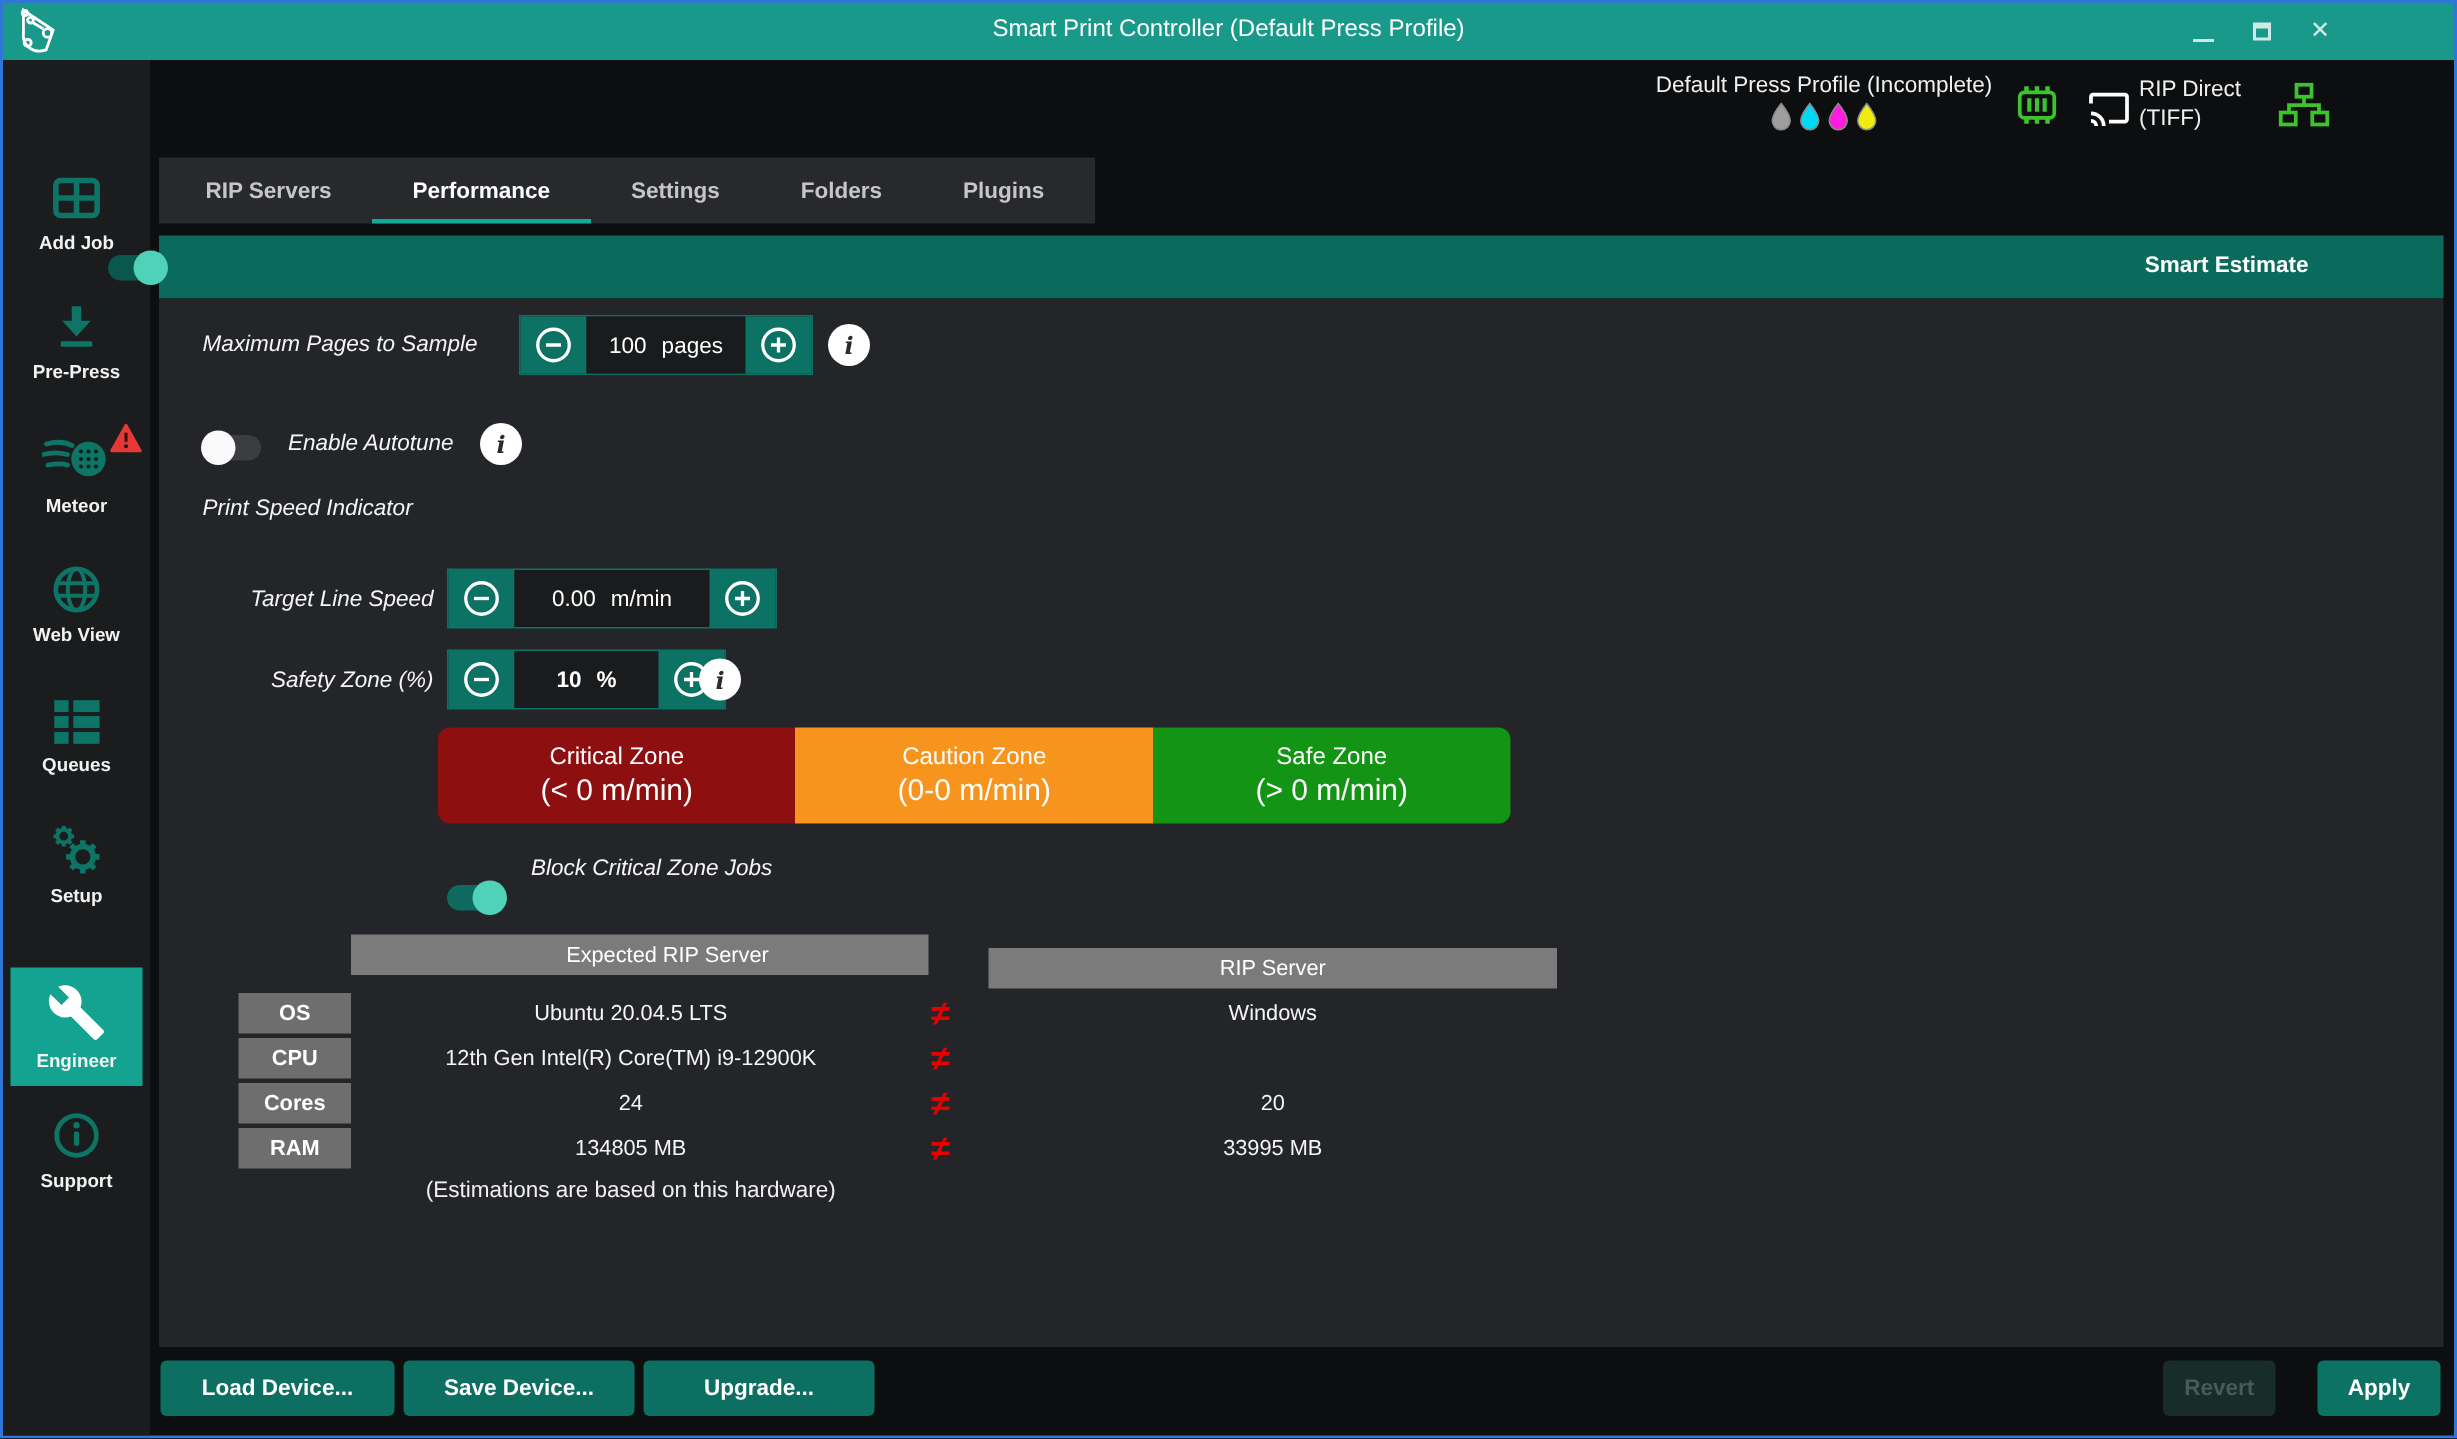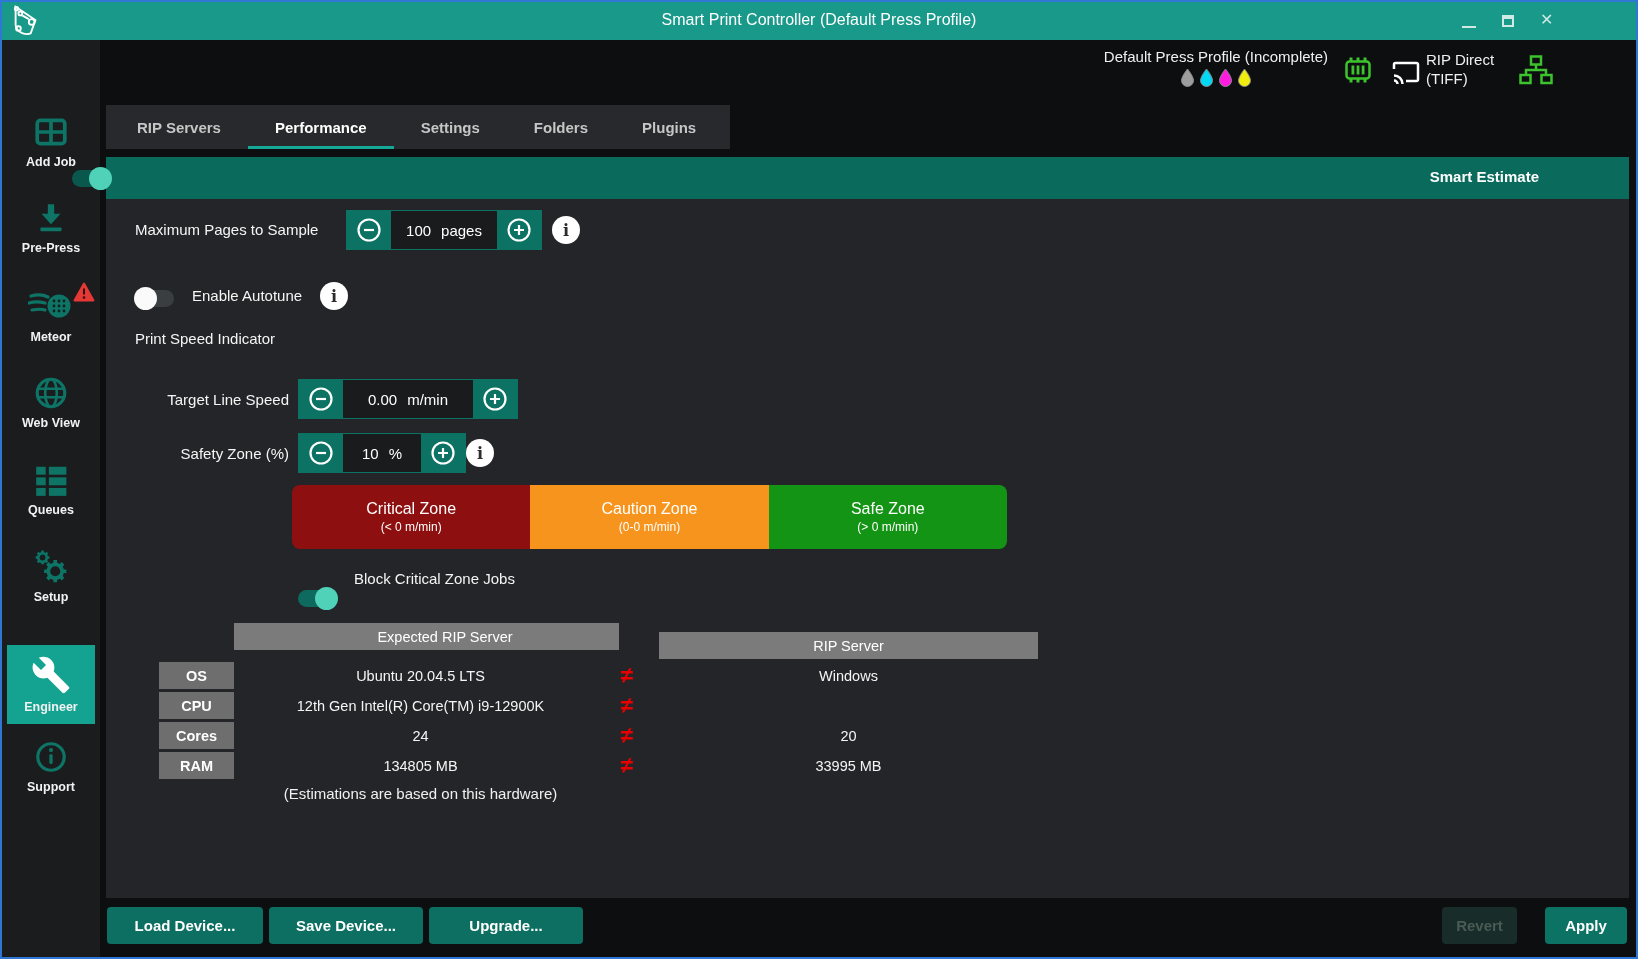--- a/index.html
+++ b/index.html
@@ -2,21 +2,21 @@
 <html><head>
 <meta charset="utf-8">
 <style>
   * { margin:0; padding:0; box-sizing:border-box; }
   html,body { background:#000; }
   .window {
     position:relative; width:1638px; height:959px;
     background:#0d0e10; border:2px solid #2f76d5; overflow:hidden;
     font-family:"Liberation Sans","DejaVu Sans",sans-serif; color:#f0f0f0;
   }
-  .abs { position:absolute; }
+  .abs { position:absolute;font-style:italic; }
 
   
   .titlebar { position:absolute; left:0; top:0; right:0; height:38px; background:#18998a; }
   .title-text { position:absolute; left:0; right:0; top:9px; text-align:center; font-size:16px; color:#ffffff; }
   .logo { position:absolute; left:7px; top:2px; }
   .win-min { position:absolute; left:1460px; top:24px; width:14px; height:2px; background:#cfe9e4; }
   .win-max { position:absolute; left:1500px; top:13px; width:12px; height:12px; border:2px solid #cfe9e4; border-top-width:4px; }
   .win-close { position:absolute; left:1538px; top:8px; font-size:16px; font-weight:bold; color:#cfe9e4; }
 
   
@@ -57,21 +57,21 @@
   .toggle.off { background:#3a3e41; }
   .toggle.off .knob { left:-2px; background:#fafafa; }
   .toggle.on { background:#0e6a5e; }
   .toggle.on .knob { right:-2px; background:#4fd2b7; }
 
   .zone-bar { position:absolute; left:186px; top:286px; width:715px; height:64px; display:flex; }
   .zone { flex:1; display:flex; flex-direction:column; align-items:center; justify-content:center; color:#ffffff; }
   .zone:first-child { border-radius:8px 0 0 8px; }
   .zone:last-child { border-radius:0 8px 8px 0; }
   .zone .z1 { font-size:16px; }
-  .zone .z2 { font-size:12px; margin-top:2px; }
+  .zone .z2 { font-size:20px; margin-top:2px; }
 
   
   .cmp-head { position:absolute; height:27px; background:#7b7b7b; color:#ffffff; font-size:14.5px;
               display:flex; align-items:center; justify-content:center; }
   .cmp-rowlbl { position:absolute; left:53px; width:75px; height:27px; background:#6e6e6e; color:#ffffff;
                 font-size:14.5px; font-weight:600; display:flex; align-items:center; justify-content:center; }
   .cmp-cell { position:absolute; height:27px; font-size:14.5px; color:#f5f5f5;
               display:flex; align-items:center; justify-content:center; }
   .cmp-exp { left:128px; width:373px; }
   .cmp-act { left:553px; width:379px; }
@@ -351,21 +351,21 @@
     <div class="abs field-label" style="left:29px;top:246px;width:154px;text-align:right;">Safety Zone (%)</div>
     <div class="stepper" style="left:192px;top:234px;">
       <div class="step-btn">
         <svg width="26" height="26" viewBox="0 0 26 26">
             <g stroke="#ffffff" stroke-width="2.2" fill="none">
               <circle cx="13" cy="13" r="10.5"></circle>
               <path d="M8,13 H18"></path>
             </g>
           </svg>
       </div>
-      <div class="step-val" style="width:78px;">
+      <div class="step-val" style="width:96px;font-weight:bold;">
         <span>10</span>
         <span>%</span>
       </div>
       <div class="step-btn">
         <svg width="26" height="26" viewBox="0 0 26 26">
             <g stroke="#ffffff" stroke-width="2.2" fill="none">
               <circle cx="13" cy="13" r="10.5"></circle>
               <path d="M8,13 H18 M13,8 V18"></path>
             </g>
           </svg>

